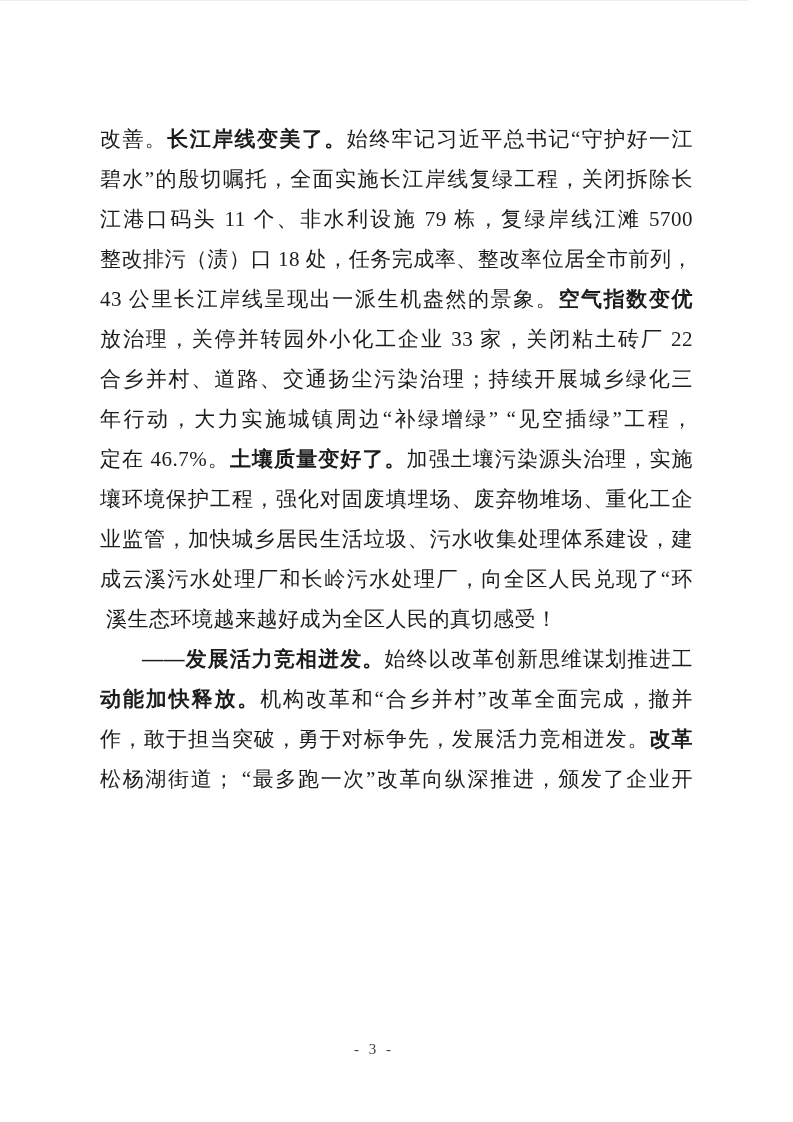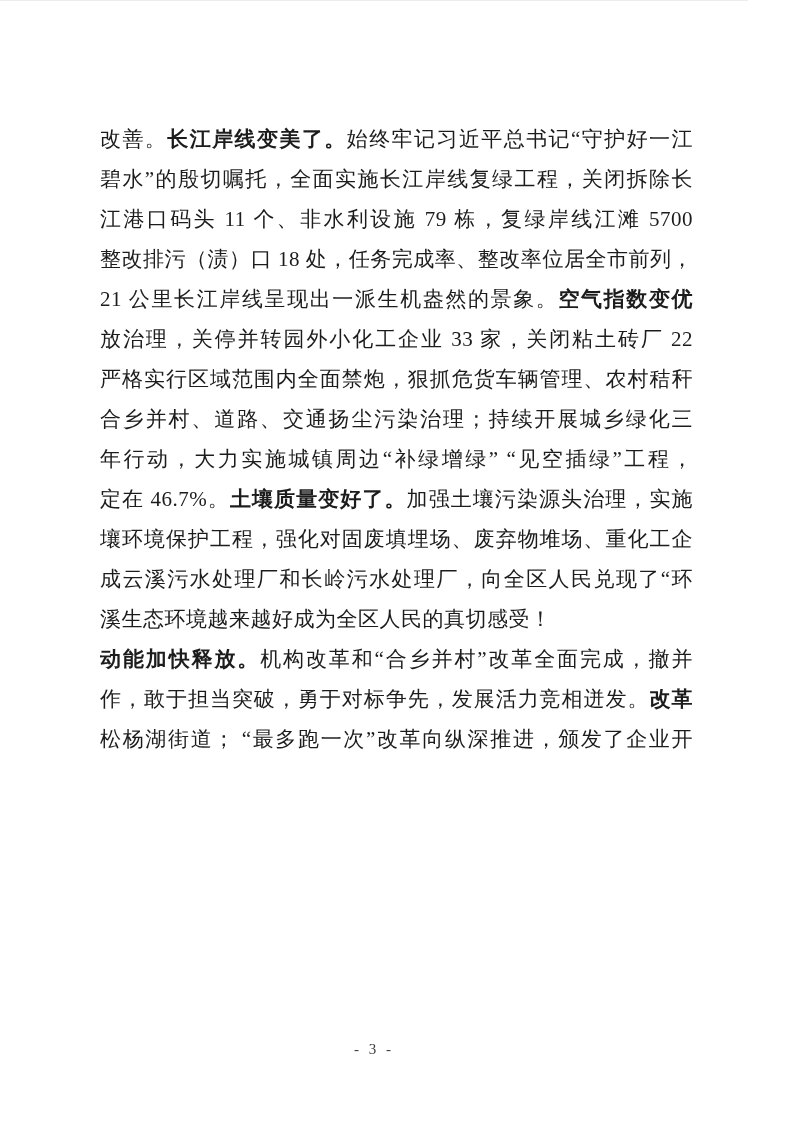--- a/index.html
+++ b/index.html
@@ -30,20 +30,21 @@
     font-size: 21px;
     text-align: justify;
     text-align-last: justify;
     overflow: hidden;
     white-space: normal;
     letter-spacing: 0.5px;
   }
   .line.left {
     text-align: left;
     text-align-last: left;
+    margin-left: 6px;
   }
   .line.indent {
     text-indent: 42px;
   }
   .run { font-weight: normal; }
   .run.bold { font-weight: bold; }
   .footer {
     position: absolute;
     left: 0;
     right: 0;
@@ -59,27 +60,28 @@
 </style>
 </head>
 <body>
 
 <div class="page">
   <div class="text-block">
       <div class="line"><span class="run">改善。</span><span class="run bold">长江岸线变美了。</span><span class="run">始终牢记习近平总书记“守护好一江</span></div>
       <div class="line"><span class="run">碧水”的殷切嘱托，全面实施长江岸线复绿工程，关闭拆除长</span></div>
       <div class="line"><span class="run">江港口码头 11 个、非水利设施 79 栋，复绿岸线江滩 5700 亩，</span></div>
       <div class="line"><span class="run">整改排污（渍）口 18 处，任务完成率、整改率位居全市前列，</span></div>
-      <div class="line"><span class="run">21 公里长江岸线呈现出一派生机盎然的景象。</span><span class="run bold">空气指数变优了。</span></div>
+      <div class="line"><span class="run">43 公里长江岸线呈现出一派生机盎然的景象。</span><span class="run bold">空气指数变优了。</span></div>
       <div class="line"><span class="run">放治理，关停并转园外小化工企业 33 家，关闭粘土砖厂 22 家；</span></div>
-      <div class="line"><span class="run">严格实行区域范围内全面禁炮，狠抓危货车辆管理、农村秸秆</span></div>
       <div class="line"><span class="run">合乡并村、道路、交通扬尘污染治理；持续开展城乡绿化三</span></div>
       <div class="line"><span class="run">年行动，大力实施城镇周边“补绿增绿” “见空插绿”工程，</span></div>
       <div class="line"><span class="run">定在 46.7%。</span><span class="run bold">土壤质量变好了。</span><span class="run">加强土壤污染源头治理，实施土</span></div>
       <div class="line"><span class="run">壤环境保护工程，强化对固废填埋场、废弃物堆场、重化工企</span></div>
+      <div class="line"><span class="run">业监管，加快城乡居民生活垃圾、污水收集处理体系建设，建</span></div>
       <div class="line"><span class="run">成云溪污水处理厂和长岭污水处理厂，向全区人民兑现了“环</span></div>
       <div class="line left"><span class="run">溪生态环境越来越好成为全区人民的真切感受！</span></div>
+      <div class="line indent"><span class="run bold">——发展活力竞相迸发。</span><span class="run">始终以改革创新思维谋划推进工</span></div>
       <div class="line"><span class="run bold">动能加快释放。</span><span class="run">机构改革和“合乡并村”改革全面完成，撤并</span></div>
       <div class="line"><span class="run">作，敢于担当突破，勇于对标争先，发展活力竞相迸发。</span><span class="run bold">改革</span></div>
       <div class="line"><span class="run">松杨湖街道； “最多跑一次”改革向纵深推进，颁发了企业开</span></div>
     </div>
   <div class="footer">- 3 -</div>
 </div>
 
 </body></html>

